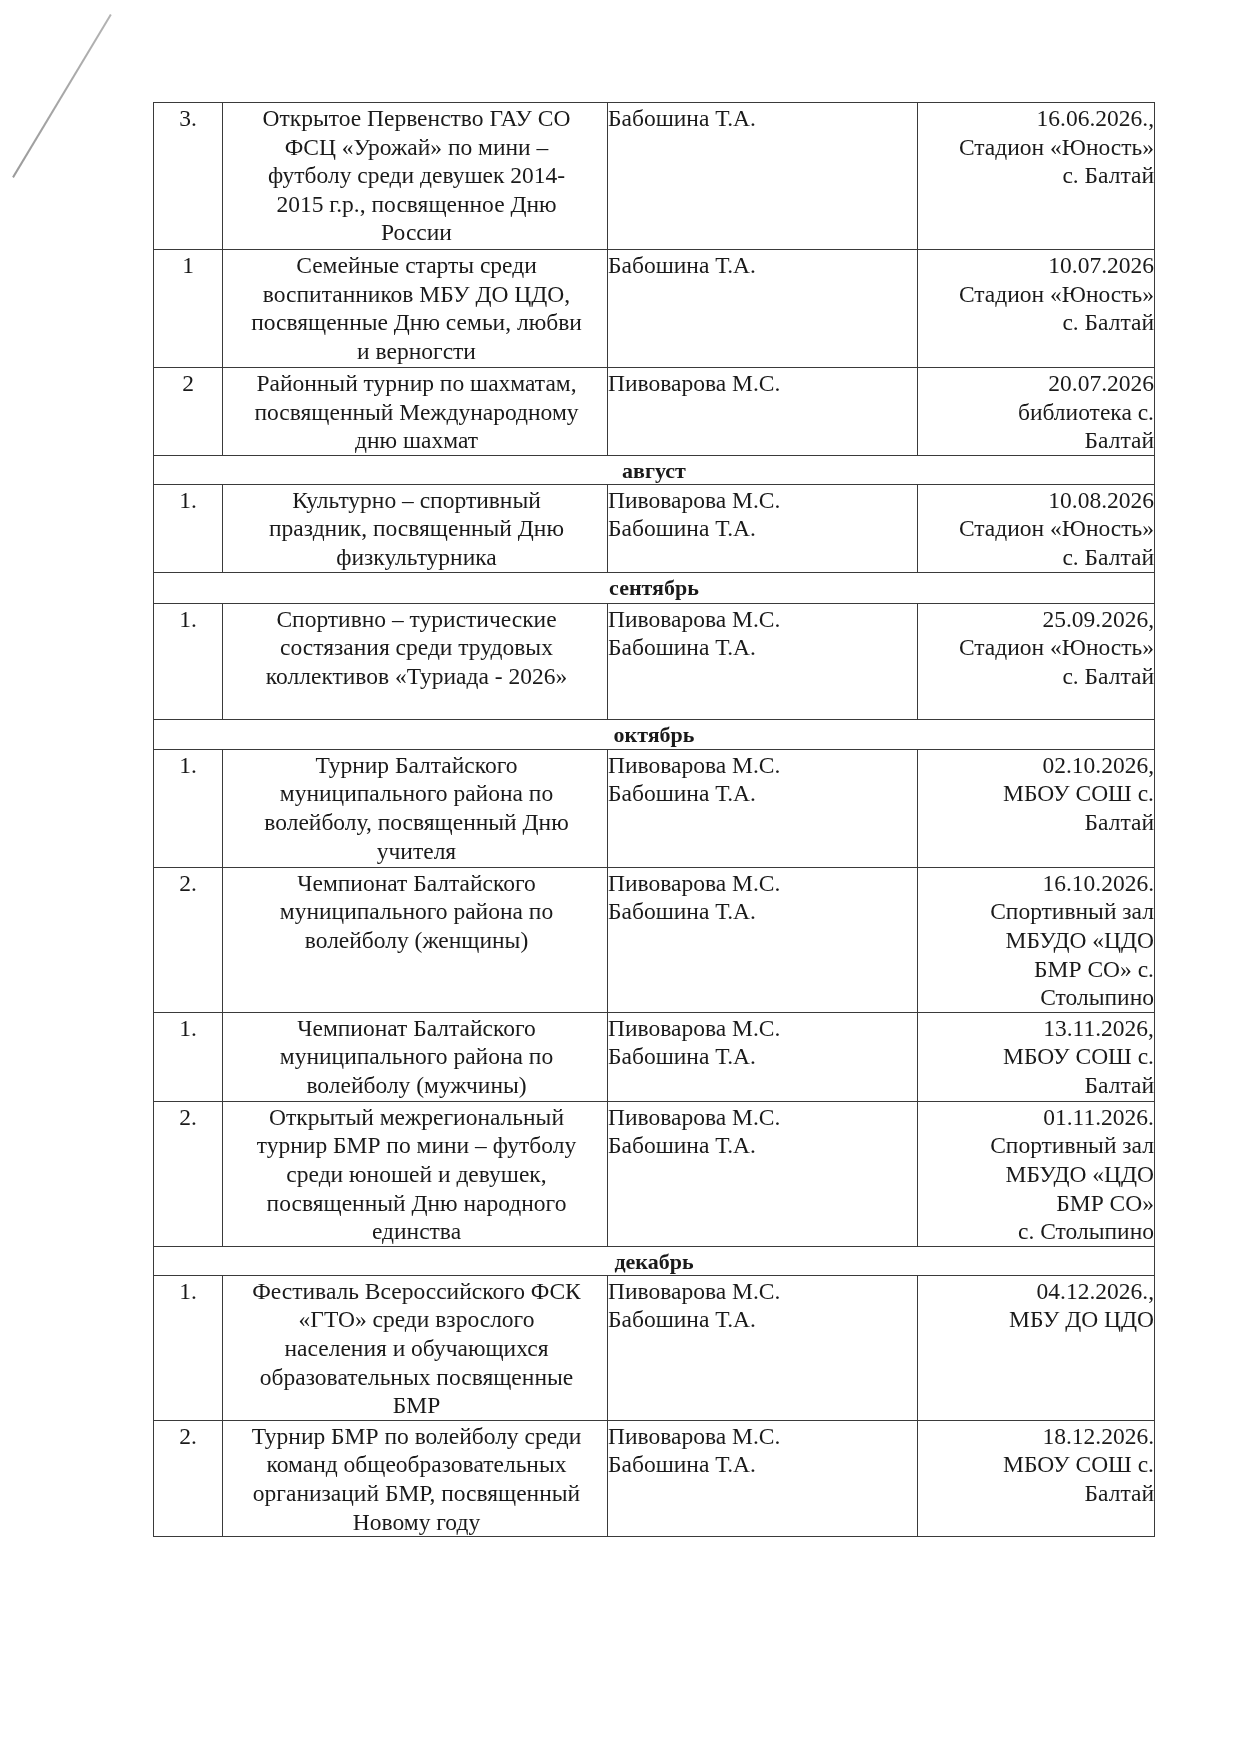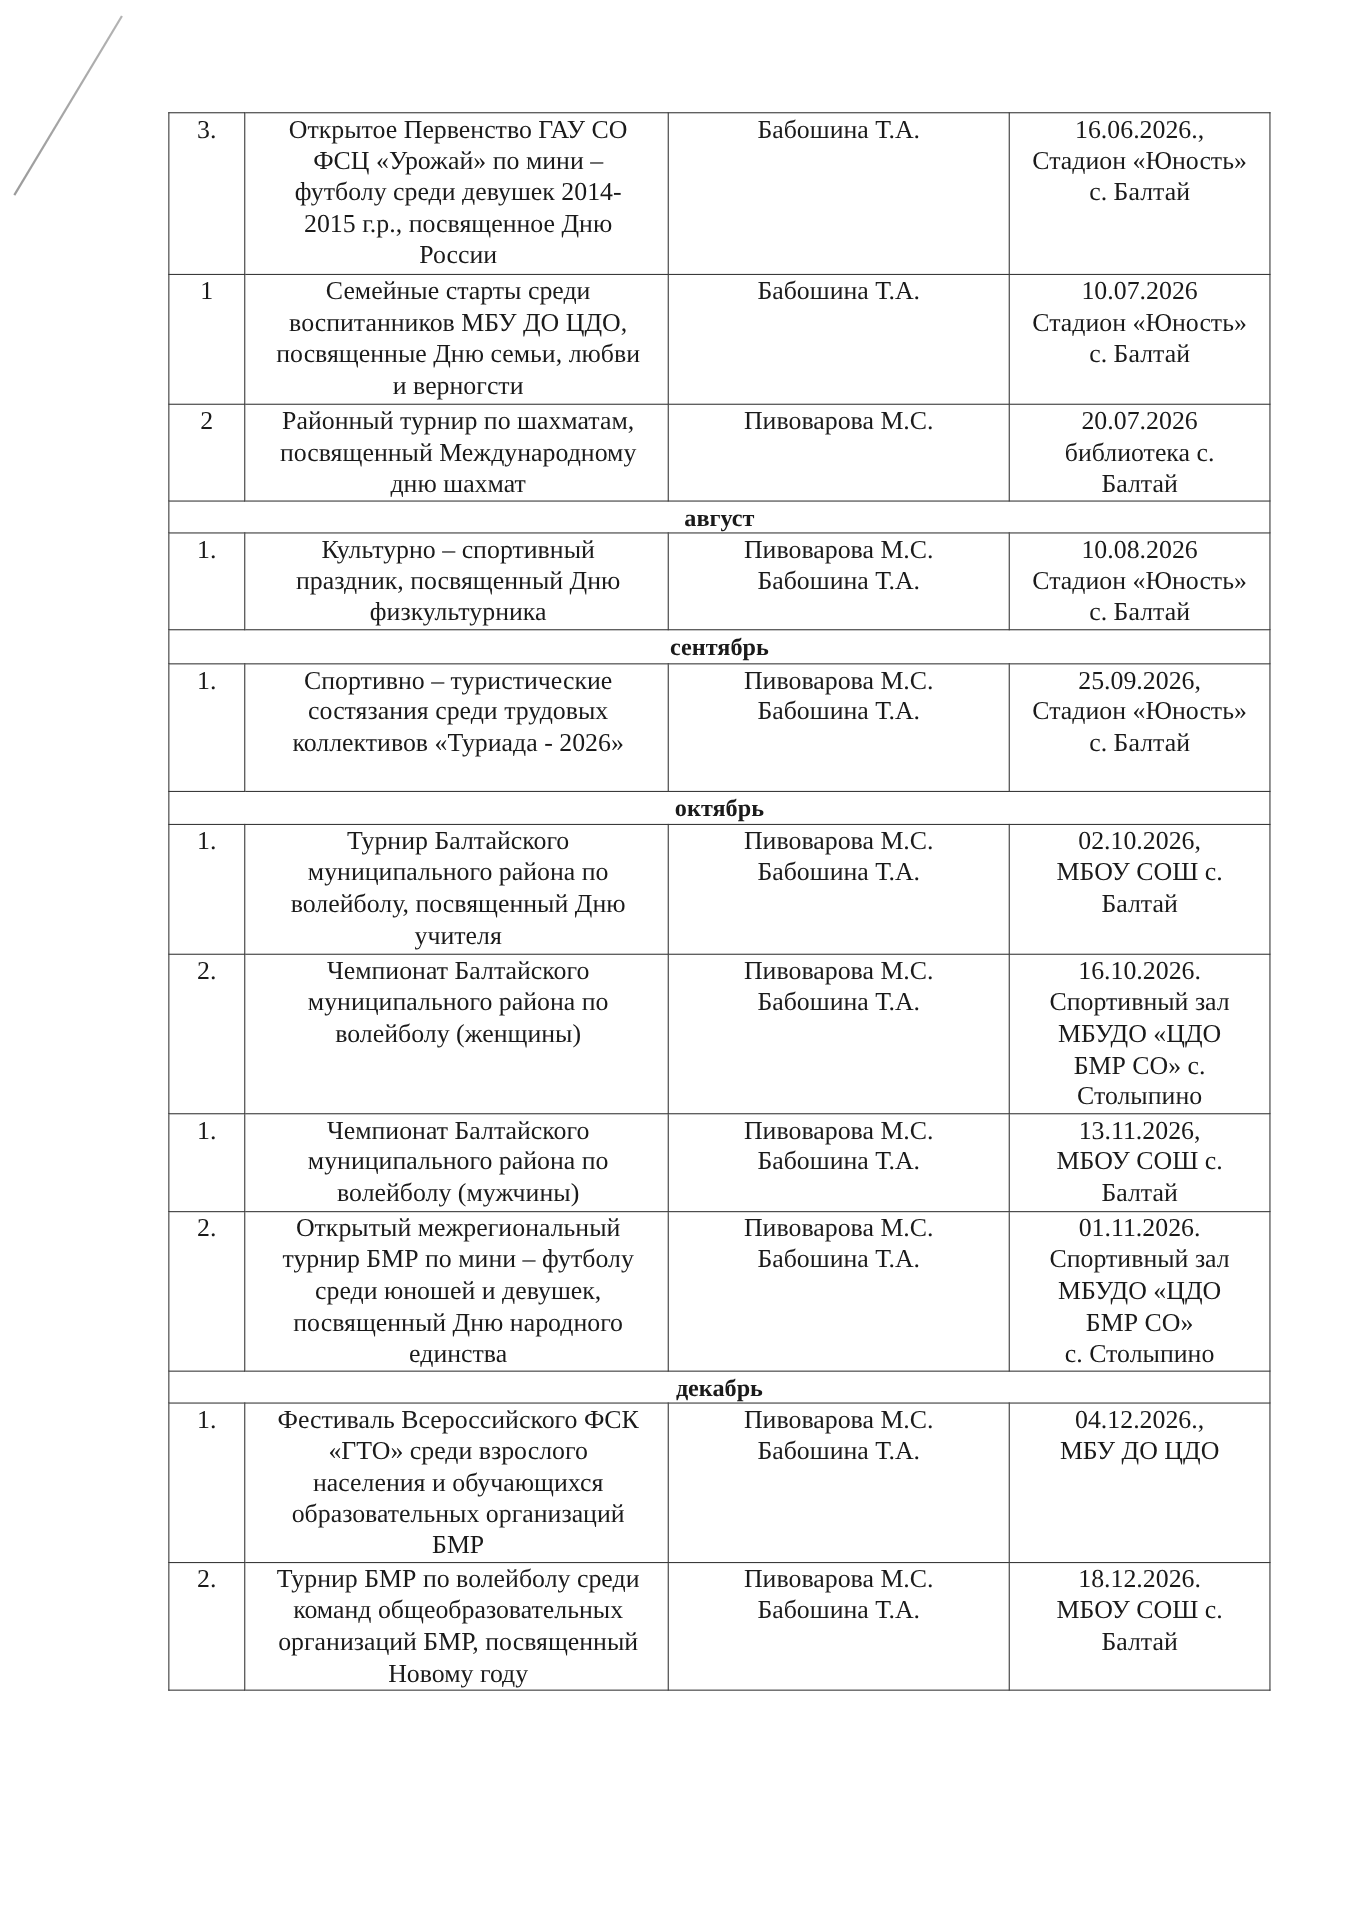--- a/index.html
+++ b/index.html
@@ -7,22 +7,22 @@
          font-family:"Liberation Serif","DejaVu Serif",serif; color:#1a1a1a; }
   .pencil { position:absolute; left:58px; top:0; width:2px; height:190px;
             background:linear-gradient(#9a9a9a,#7a7a7a); transform-origin:top left;
             transform:translate(52px,14px) rotate(31deg); opacity:.75; }
   table.plan { position:absolute; left:153px; top:102px; width:1001px;
                border-collapse:collapse; table-layout:fixed; }
   table.plan td { border:1.5px solid #3a3a3a; vertical-align:top;
                   font-size:23.5px; line-height:28.6px; padding:1px 0 0 0; }
   td.num { text-align:center; }
   td.name { padding-left:9px !important; padding-right:6px !important;text-align:center; }
-  td.resp { text-align:center; }
-  td.place { text-align:center; }
+  td.resp { text-align:left; }
+  td.place { text-align:right; }
   td.month { text-align:center; font-weight:bold; font-size:22px !important;
              line-height:26px !important; padding-top:2px !important; }
   .line { display:block; white-space:nowrap; }
 </style>
 </head>
 <body>
 
 <div class="pencil"></div>
 
 <table class="plan">
@@ -204,21 +204,21 @@
       </tr>
       <tr style="height: 29px;">
         <td colspan="4" class="month">декабрь</td>
       </tr>
       <tr style="height: 145px;">
         <td class="num">1.</td>
         <td class="name">
           <span class="line">Фестиваль Всероссийского ФСК</span>
           <span class="line">«ГТО» среди взрослого</span>
           <span class="line">населения и обучающихся</span>
-          <span class="line">образовательных организаций</span>
+          <span class="line">образовательных посвященные</span>
           <span class="line">БМР</span>
         </td>
         <td class="resp">
           <span class="line">Пивоварова М.С.</span>
           <span class="line">Бабошина Т.А.</span>
         </td>
         <td class="place">
           <span class="line">04.12.2026.,</span>
           <span class="line">МБУ ДО ЦДО</span>
         </td>

